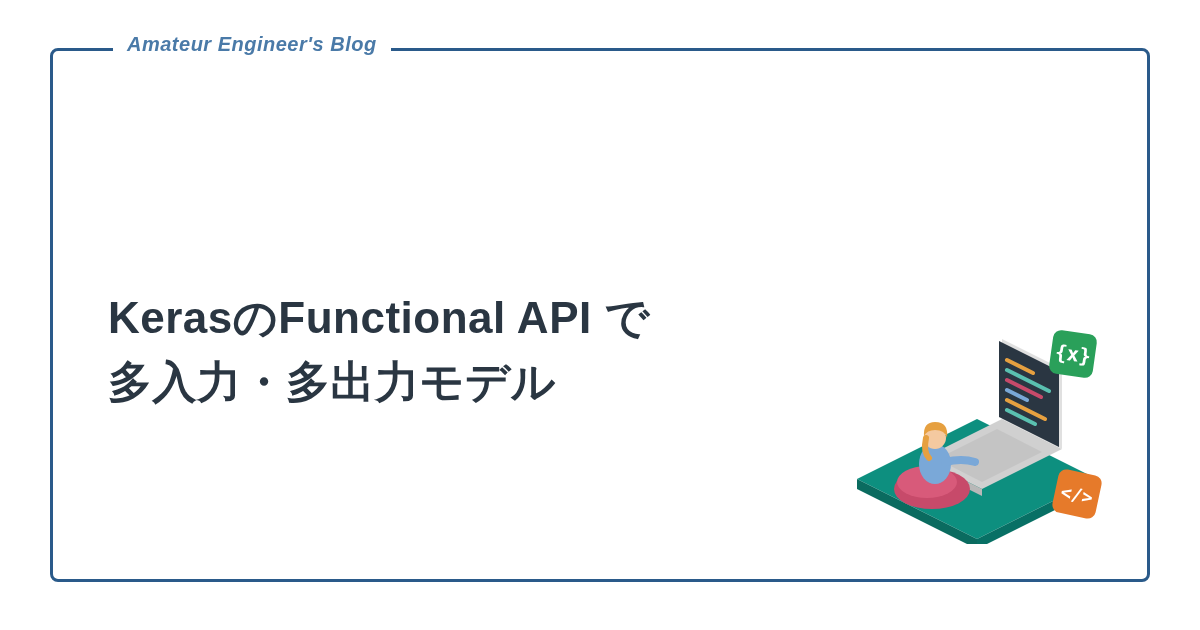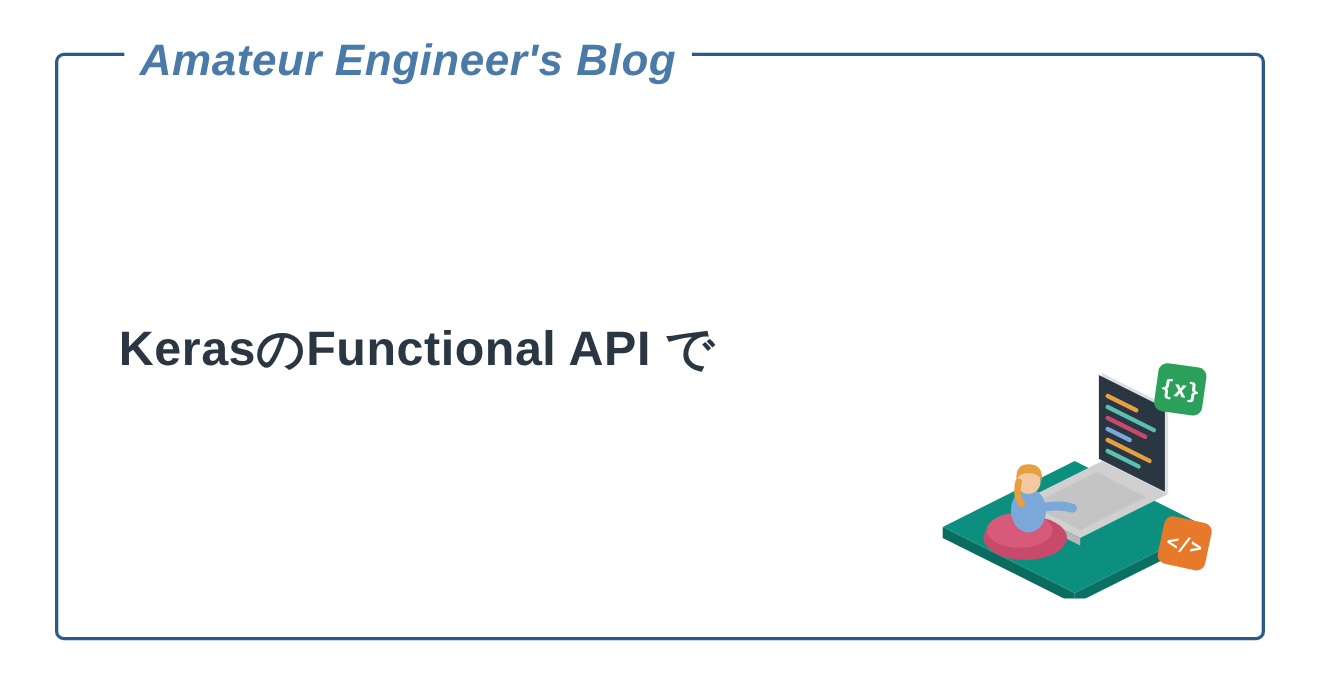--- a/index.html
+++ b/index.html
@@ -19,21 +19,21 @@
     bottom: 48px;
     border: 3px solid #2a5a8a;
     border-radius: 8px;
   }
   .site-title {
     position: absolute;
     top: -18px;
     left: 60px;
     background: #ffffff;
     padding: 0 14px;
-    font-size: 40px;
+    font-size: 20px;
     font-weight: 700;
     font-style: italic;
     color: #4a7aa8;
     letter-spacing: 0.5px;
   }
   .content {
     position: absolute;
     left: 55px;
     top: 235px;
     right: 320px;
@@ -55,20 +55,21 @@
 </style>
 </head>
 <body>
 
 <div class="card">
   <div class="site-title">Amateur Engineer's Blog</div>
 
   <div class="content">
     <h1 class="article-title">
       <span>KerasのFunctional API で</span><br>
+      <span>多入力・多出力モデル</span>
     </h1>
   </div>
 
   <div class="illustration">
     <svg viewBox="0 0 290 230" width="290" height="230">
 
       <polygon points="30,165 150,105 270,165 150,225" fill="#0d8f7f"></polygon>
       <polygon points="30,165 150,225 150,235 30,175" fill="#0a6b5f"></polygon>
       <polygon points="270,165 150,225 150,235 270,175" fill="#087065"></polygon>
 

